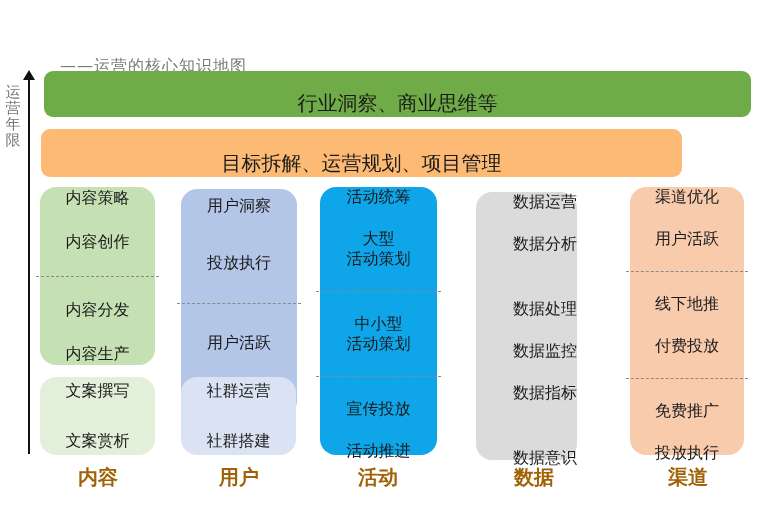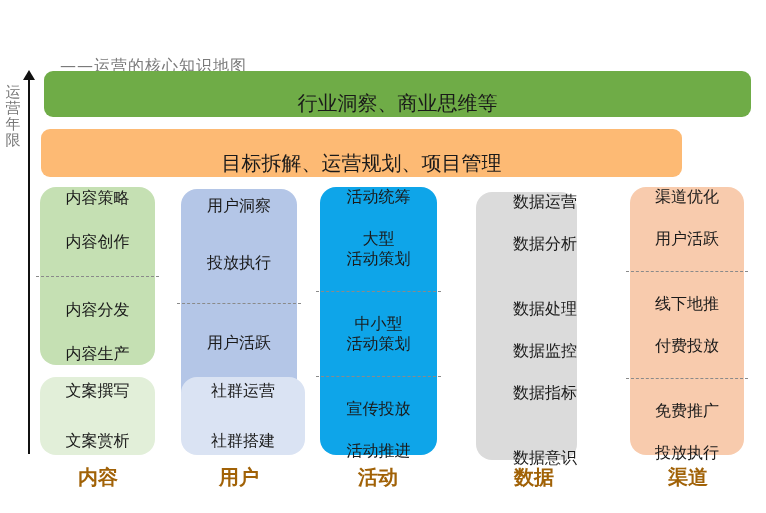--- a/index.html
+++ b/index.html
@@ -47,21 +47,21 @@
 </div>
 <div class="col-label" style="left:40px;">内容</div>
 
 <div class="box" style="left:181px;top:189px;width:116px;height:228px;background:#b4c6e7;">
   <div class="item">用户洞察</div>
   <div class="item">投放执行</div>
   <div class="sep"></div>
   <div class="item">用户活跃</div>
   <div class="item">用户拉新</div>
 </div>
-<div class="box" style="left:181px;top:377px;width:124px;height:78px;background:#dae3f3;">
+<div class="box" style="left:181px;top:377px;width:115px;height:78px;background:#dae3f3;">
   <div class="item">社群运营</div>
   <div class="item">社群搭建</div>
 </div>
 <div class="col-label" style="left:181px;">用户</div>
 
 <div class="box" style="left:320px;top:187px;width:117px;height:268px;background:#0ea5e9;">
   <div class="item" style="flex:0.9">活动统筹</div>
   <div class="item" style="flex:1.25">大型
 活动策划</div>
   <div class="sep"></div>

